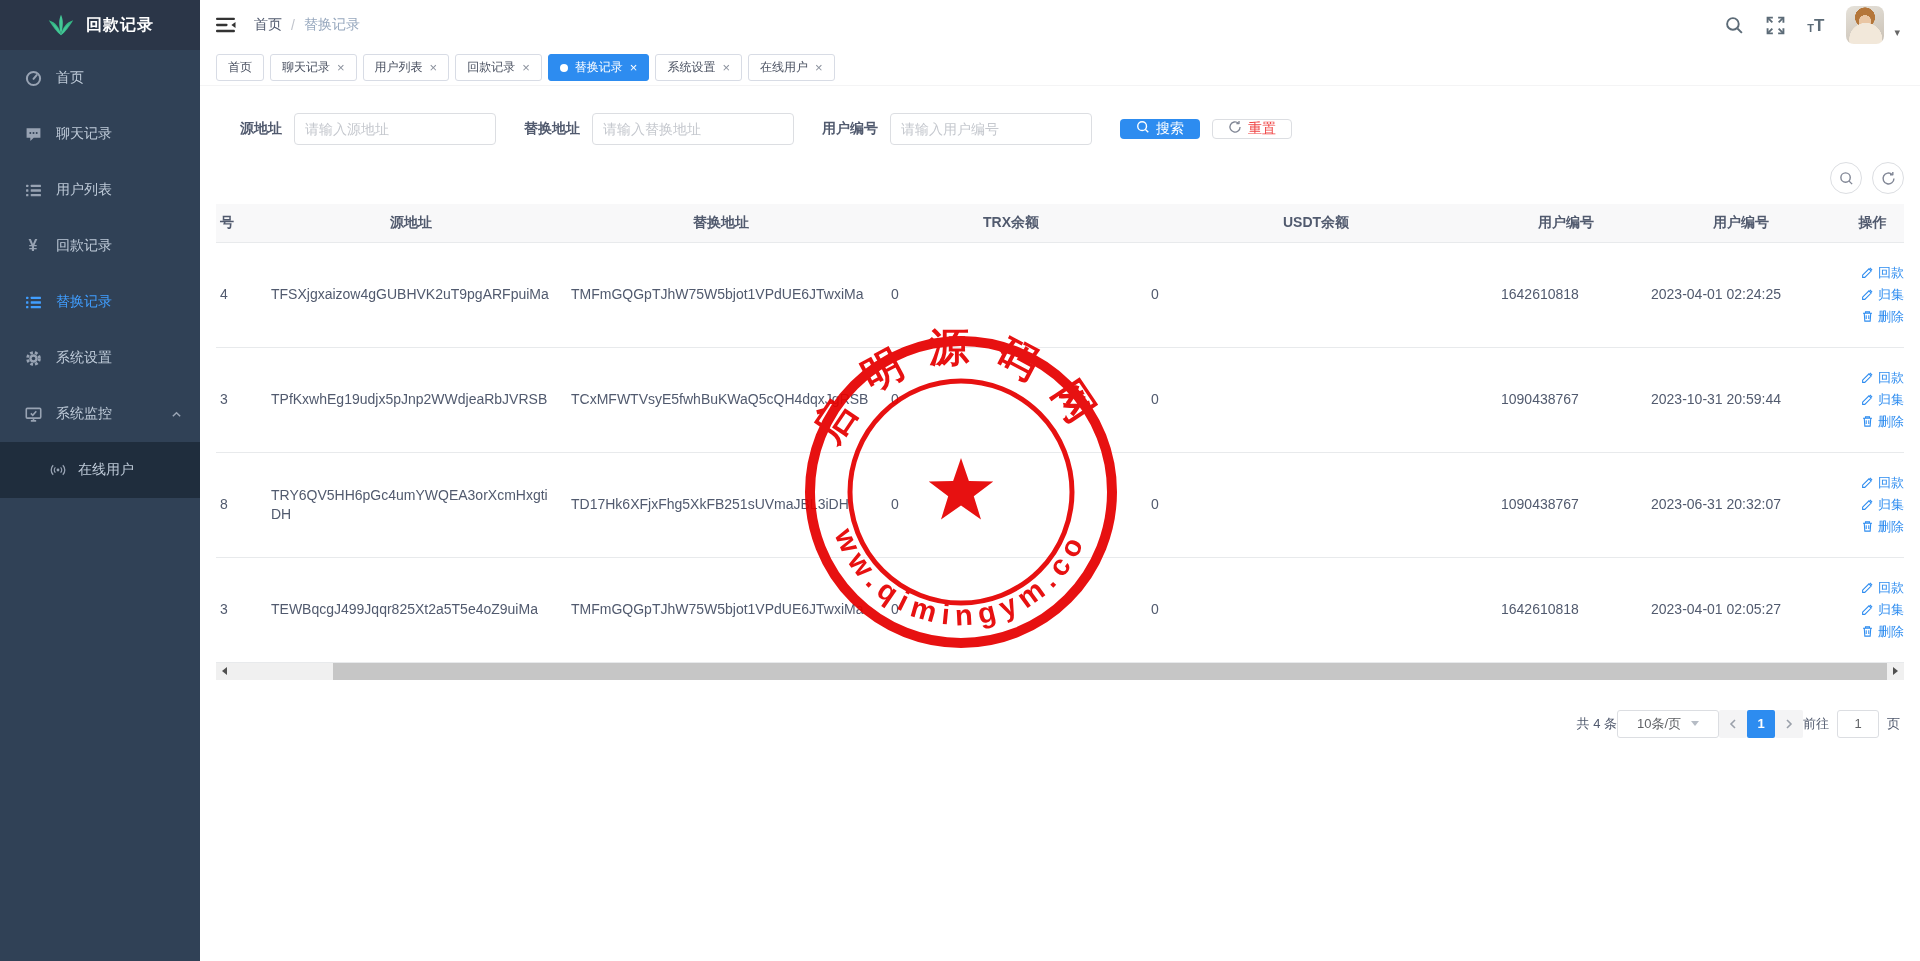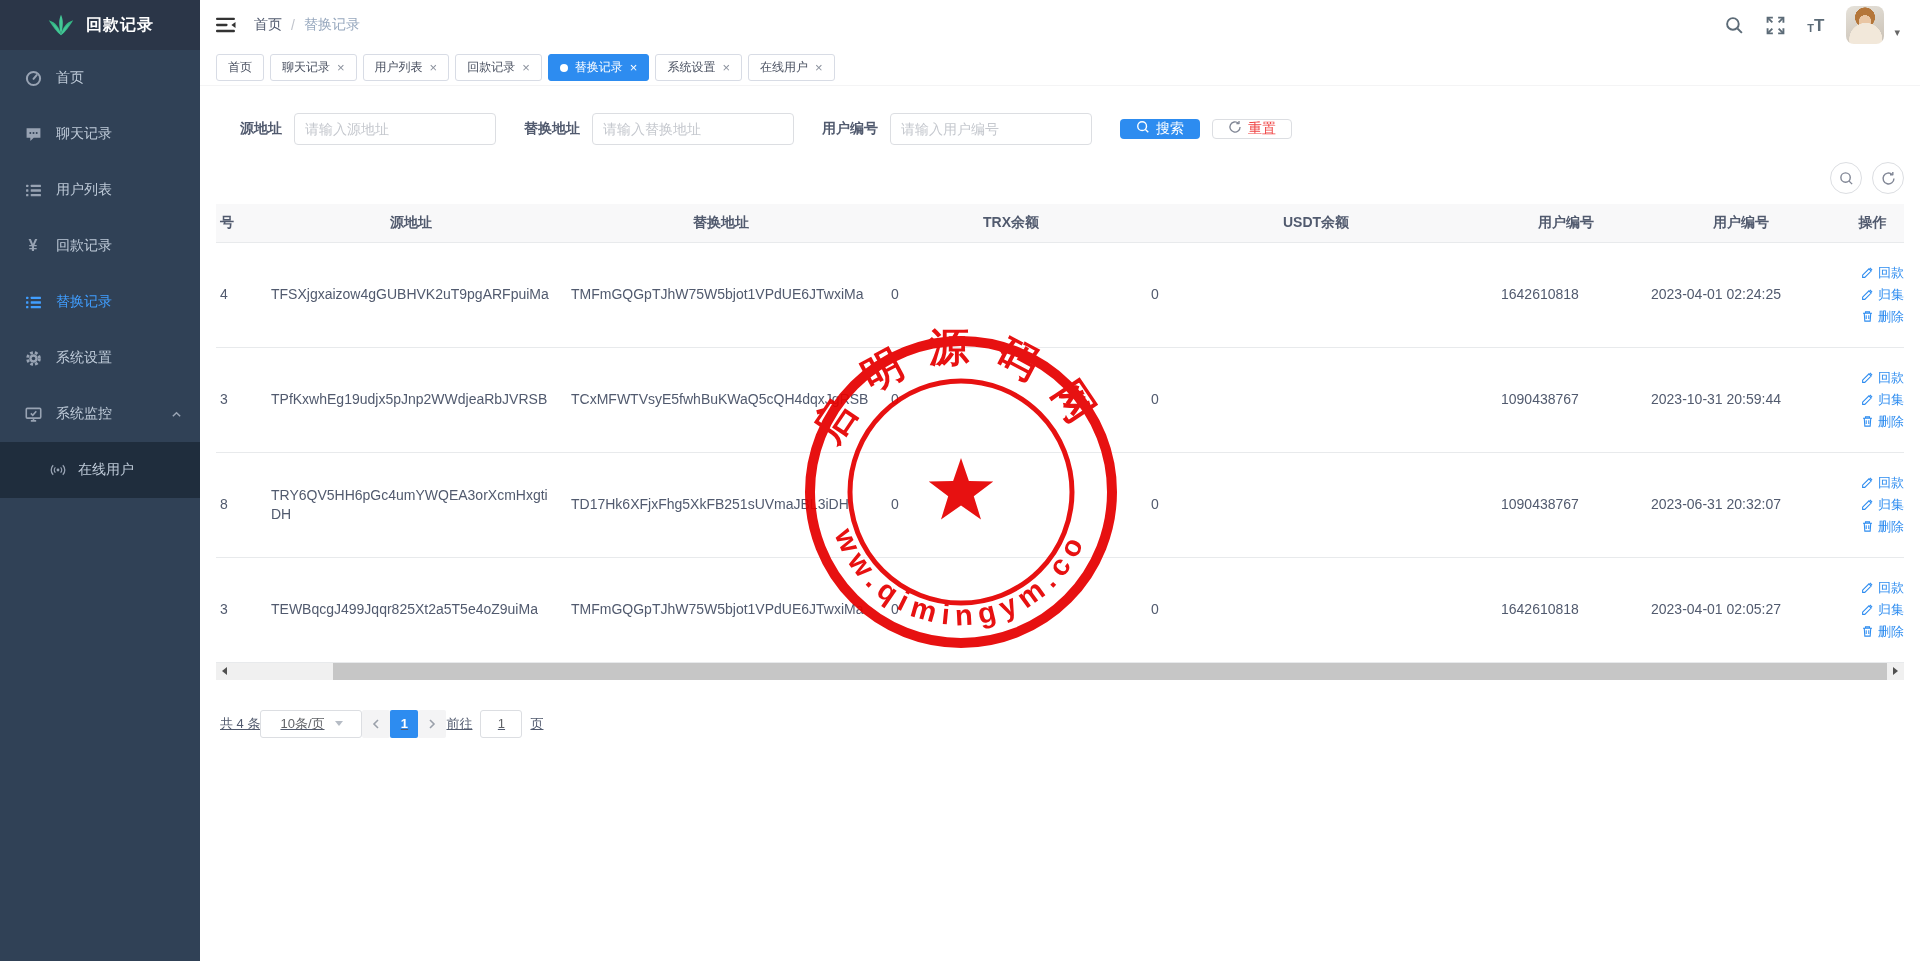--- a/index.html
+++ b/index.html
@@ -78,22 +78,22 @@
 
   .hscroll { display:flex; align-items:center; height:17px; margin:0 16px; background:#f7f7f7; }
   .hs-arrow { width:17px; height:17px; display:flex; align-items:center; justify-content:center;
     background:#f0f0f0; cursor:pointer; }
   .tri-left { width:0; height:0; border-top:4px solid transparent; border-bottom:4px solid transparent; border-right:5px solid #505050; }
   .tri-right { width:0; height:0; border-top:4px solid transparent; border-bottom:4px solid transparent; border-left:5px solid #505050; }
   .hs-track { flex:1; height:17px; background:#f0f0f0; display:flex; align-items:center; }
   .hs-gap { width:100px; }
   .hs-thumb { flex:1; height:17px; background:#c6c6c6; cursor:pointer; }
 
-  .pagerow { display:flex; align-items:center; margin:30px 20px 0; 
-    font-size:13px; color:#515a6e;text-decoration:underline; }
+  .pagerow { display:flex; align-items:center; justify-content:flex-end; margin:30px 20px 0; 
+    font-size:13px; color:#515a6e; }
   .psel { width:102px; height:28px; border:1px solid #dcdee2; border-radius:3px; display:flex; align-items:center;
     justify-content:center; gap:10px; color:#606266; cursor:pointer; background:#fff; }
   .sel-caret { width:0; height:0; border-left:4px solid transparent; border-right:4px solid transparent; border-top:5px solid #b6bcc5; }
   .pbtn { min-width:28px; height:28px; padding:0 4px; border-radius:2px; background:#f4f4f5; display:flex;
     align-items:center; justify-content:center; color:#9aa0aa; cursor:pointer; }
   .pbtn.page-active { background:#2d8cf0; color:#fff; font-weight:bold; font-size:13px; }
   .goto { display:flex; align-items:center; gap:8px; }
   .goto-input { width:42px; height:28px; border:1px solid #dcdee2; border-radius:3px; text-align:center;
     font-size:13px; color:#606266; outline:none; font-family:inherit; }
 

